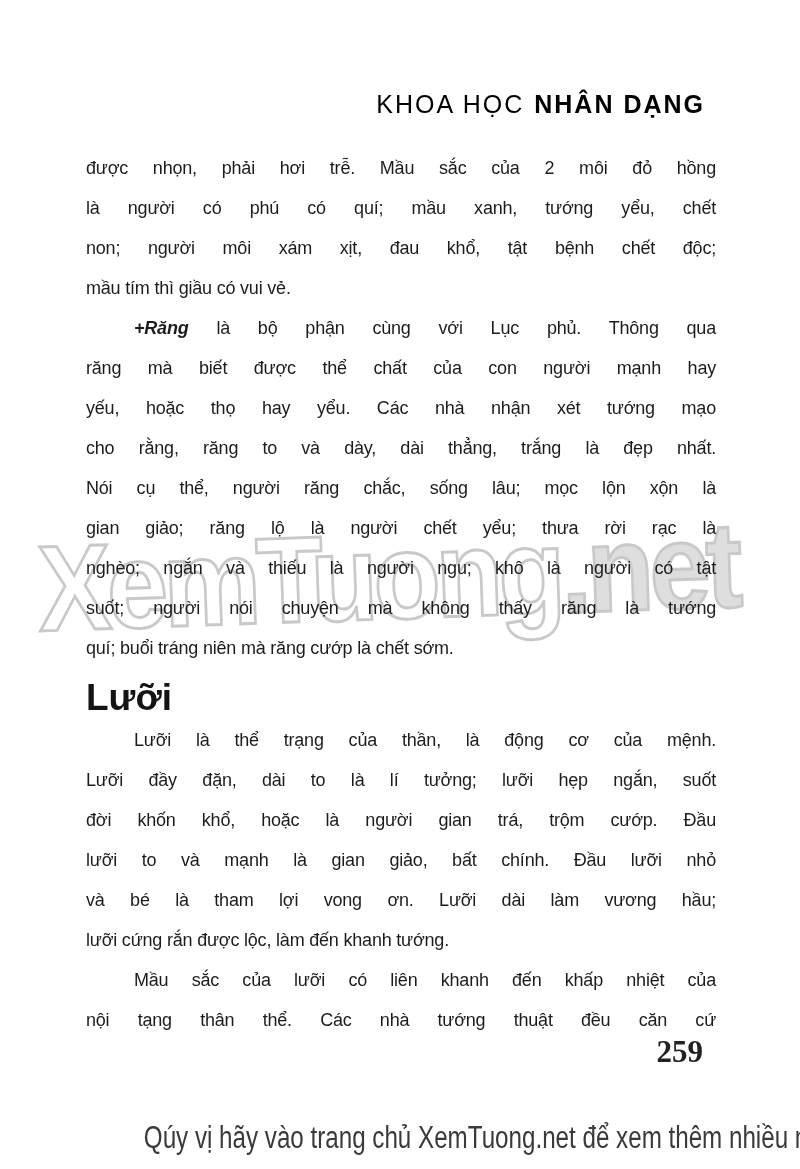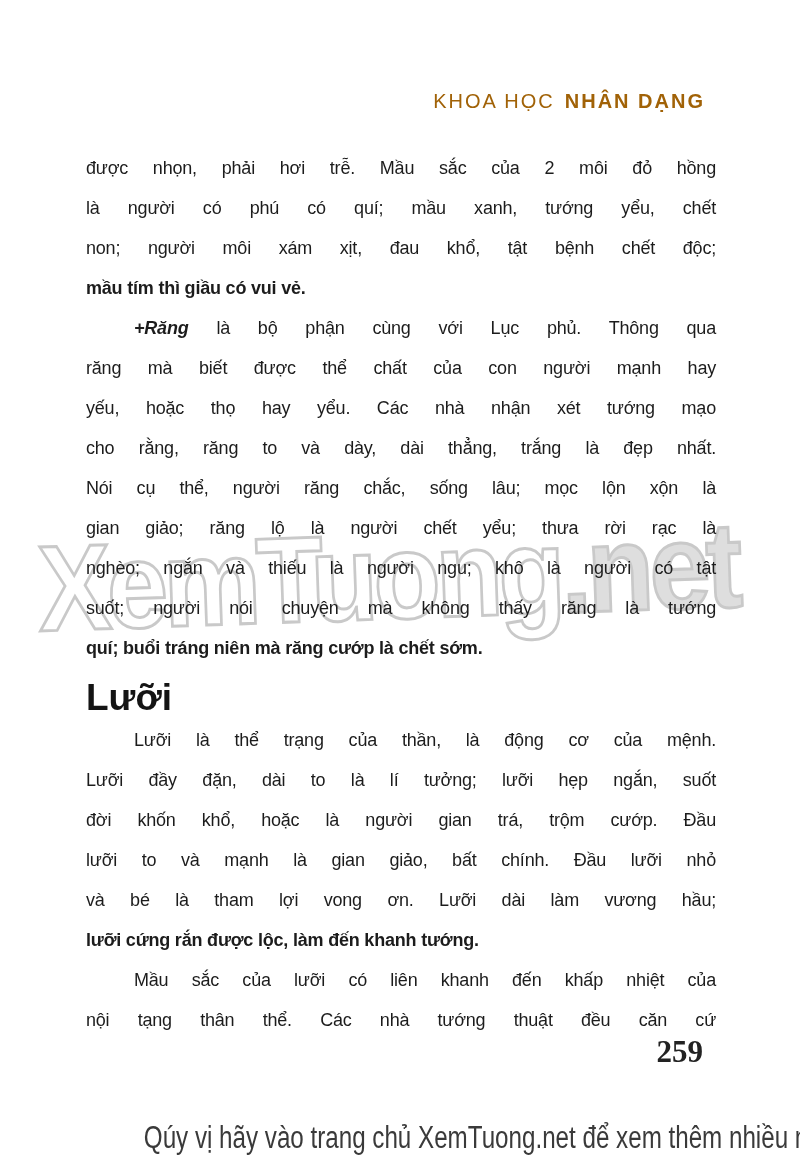--- a/index.html
+++ b/index.html
@@ -8,21 +8,21 @@
     width:800px;height:1169px;
     margin:0 auto;
     background:#ffffff;
     overflow:hidden;
     font-family:"Liberation Sans","DejaVu Sans",sans-serif;
     color:#1c1c1c;
   }
   
   .running-header{
     position:absolute;top:90px;right:95px;
-    font-size:20px;letter-spacing:2px;color:#a16207;
+    font-size:25px;letter-spacing:2px;color:#000000;
     white-space:nowrap;
   }
   .rh-light{font-weight:400;}
   .rh-bold{font-weight:700;margin-left:10px;}
 
   
   .watermark{
     position:absolute;top:528px;left:38px;z-index:0;
     font-size:122px;font-weight:700;letter-spacing:-5px;
     white-space:nowrap;line-height:1;
@@ -39,21 +39,21 @@
   .content{
     position:absolute;top:148px;left:86px;width:630px;z-index:1;
   }
   .para{margin:0;padding:0;}
   .ln{
     display:block;
     font-size:18px;line-height:40px;letter-spacing:-0.2px;
     text-align:justify;text-align-last:justify;
     white-space:normal;
   }
-  .ln.last{text-align-last:left;font-weight:bold;}
+  .ln.last{text-align-last:left;}
   .ln.indent{text-indent:48px;}
   .lead{font-weight:700;font-style:italic;}
 
   .section-heading{
     margin:0;padding:8px 0 0 0;
     font-size:37px;line-height:44px;font-weight:700;color:#141414;
     text-align:left;
   }
 
   

